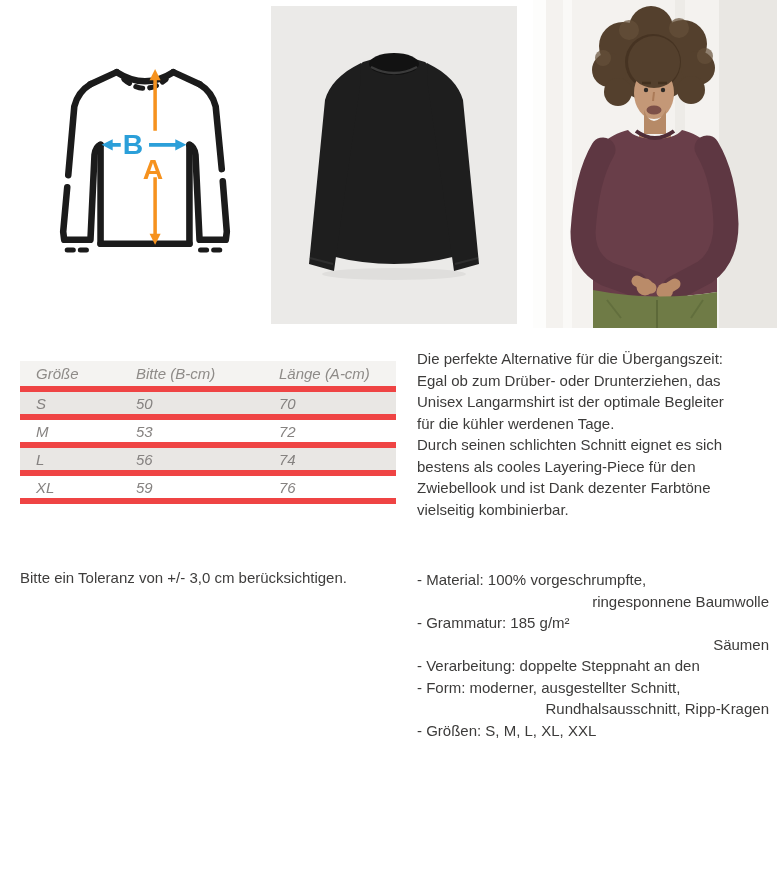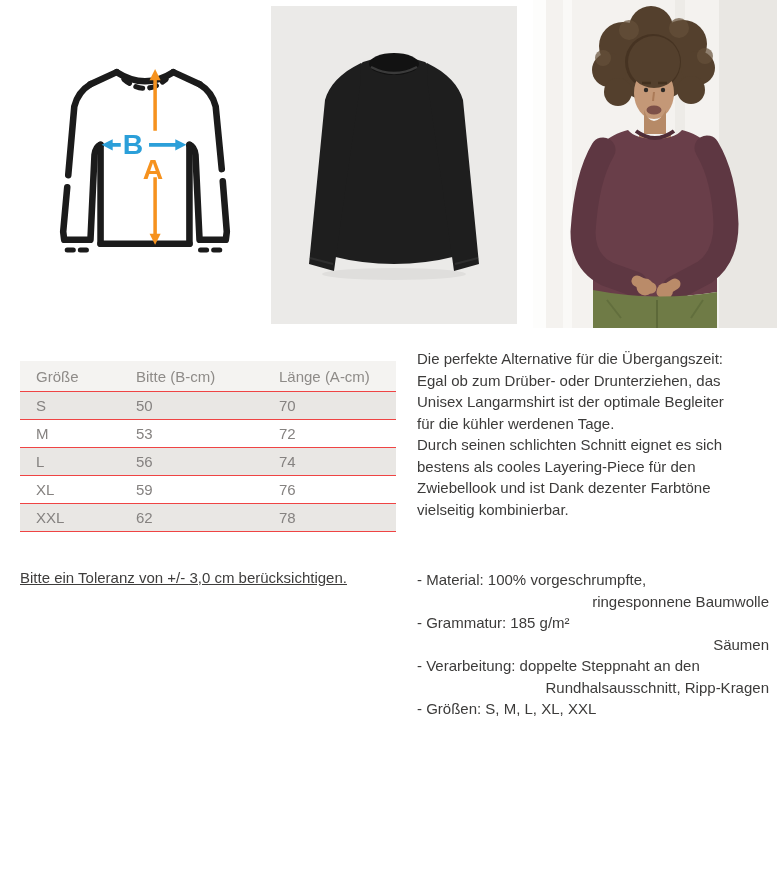--- a/index.html
+++ b/index.html
@@ -11,28 +11,28 @@
 
   
   .fig-diagram { position:absolute; left:53px; top:58px; width:184px; height:202px; }
   .fig-flat    { position:absolute; left:271px; top:6px; width:246px; height:318px; background:#ebeae8; }
   .fig-model   { position:absolute; left:533px; top:0; width:244px; height:328px; }
   .fig-flat svg, .fig-model svg, .fig-diagram svg { display:block; width:100%; height:100%; }
 
   
   .size-table { position:absolute; left:20px; top:361px; width:376px; font-size:15px; }
   .t-row { display:grid; grid-template-columns:100px 143px 1fr; align-items:center;
-           height:28px; border-bottom:1px solid #ef4444; color:#858280; }
+           height:28px; border-bottom:6px solid #ef4444; color:#858280;font-style:italic; }
   .t-row.head { height:31px; background:#f4f3f1; color:#8e8b88; }
   .t-row.odd  { background:#e9e7e4; }
   .t-cell { padding-left:16px; white-space:nowrap; }
 
   
   .tolerance { position:absolute; left:20px; top:569px; width:390px;
-               font-size:15px; color:#3e3d3c;text-decoration:underline; }
+               font-size:15px; color:#3e3d3c; }
   .description { position:absolute; left:417px; top:348px; width:356px;
                  font-size:15px; line-height:21.5px; color:#3c3b3a; white-space:pre-line; }
   .specs { position:absolute; left:417px; top:569px; width:352px;
            font-size:15px; line-height:21.5px; color:#3c3b3a; }
   .spec-line { white-space:nowrap; }
   .spec-line.center { text-align:right; white-space:normal; }
 </style>
 </head>
 <body>
 
@@ -170,41 +170,37 @@
     <div class="t-row odd">
       <div class="t-cell">L</div>
       <div class="t-cell">56</div>
       <div class="t-cell">74</div>
     </div>
     <div class="t-row">
       <div class="t-cell">XL</div>
       <div class="t-cell">59</div>
       <div class="t-cell">76</div>
     </div>
-    <div class="t-row odd">
-      <div class="t-cell">XXL</div>
-      <div class="t-cell">62</div>
-      <div class="t-cell">78</div>
-    </div>
   </div>
 
   <div class="tolerance">Bitte ein Toleranz von +/- 3,0 cm berücksichtigen.</div>
 
   <div class="description">Die perfekte Alternative für die Übergangszeit:
 Egal ob zum Drüber- oder Drunterziehen, das
 Unisex Langarmshirt ist der optimale Begleiter
 für die kühler werdenen Tage.
 Durch seinen schlichten Schnitt eignet es sich
 bestens als cooles Layering-Piece für den
 Zwiebellook und ist Dank dezenter Farbtöne
 vielseitig kombinierbar.</div>
 
   <div class="specs">
     <div class="spec-line">- Material: 100% vorgeschrumpfte,</div>
     <div class="spec-line center">ringesponnene Baumwolle</div>
     <div class="spec-line">- Grammatur: 185 g/m²</div>
     <div class="spec-line center">Säumen</div>
     <div class="spec-line">- Verarbeitung: doppelte Steppnaht an den</div>
+    <div class="spec-line">- Form: moderner, ausgestellter Schnitt,</div>
     <div class="spec-line center">Rundhalsausschnitt, Ripp-Kragen</div>
     <div class="spec-line">- Größen: S, M, L, XL, XXL</div>
   </div>
 
 </div>
 
 </body></html>

